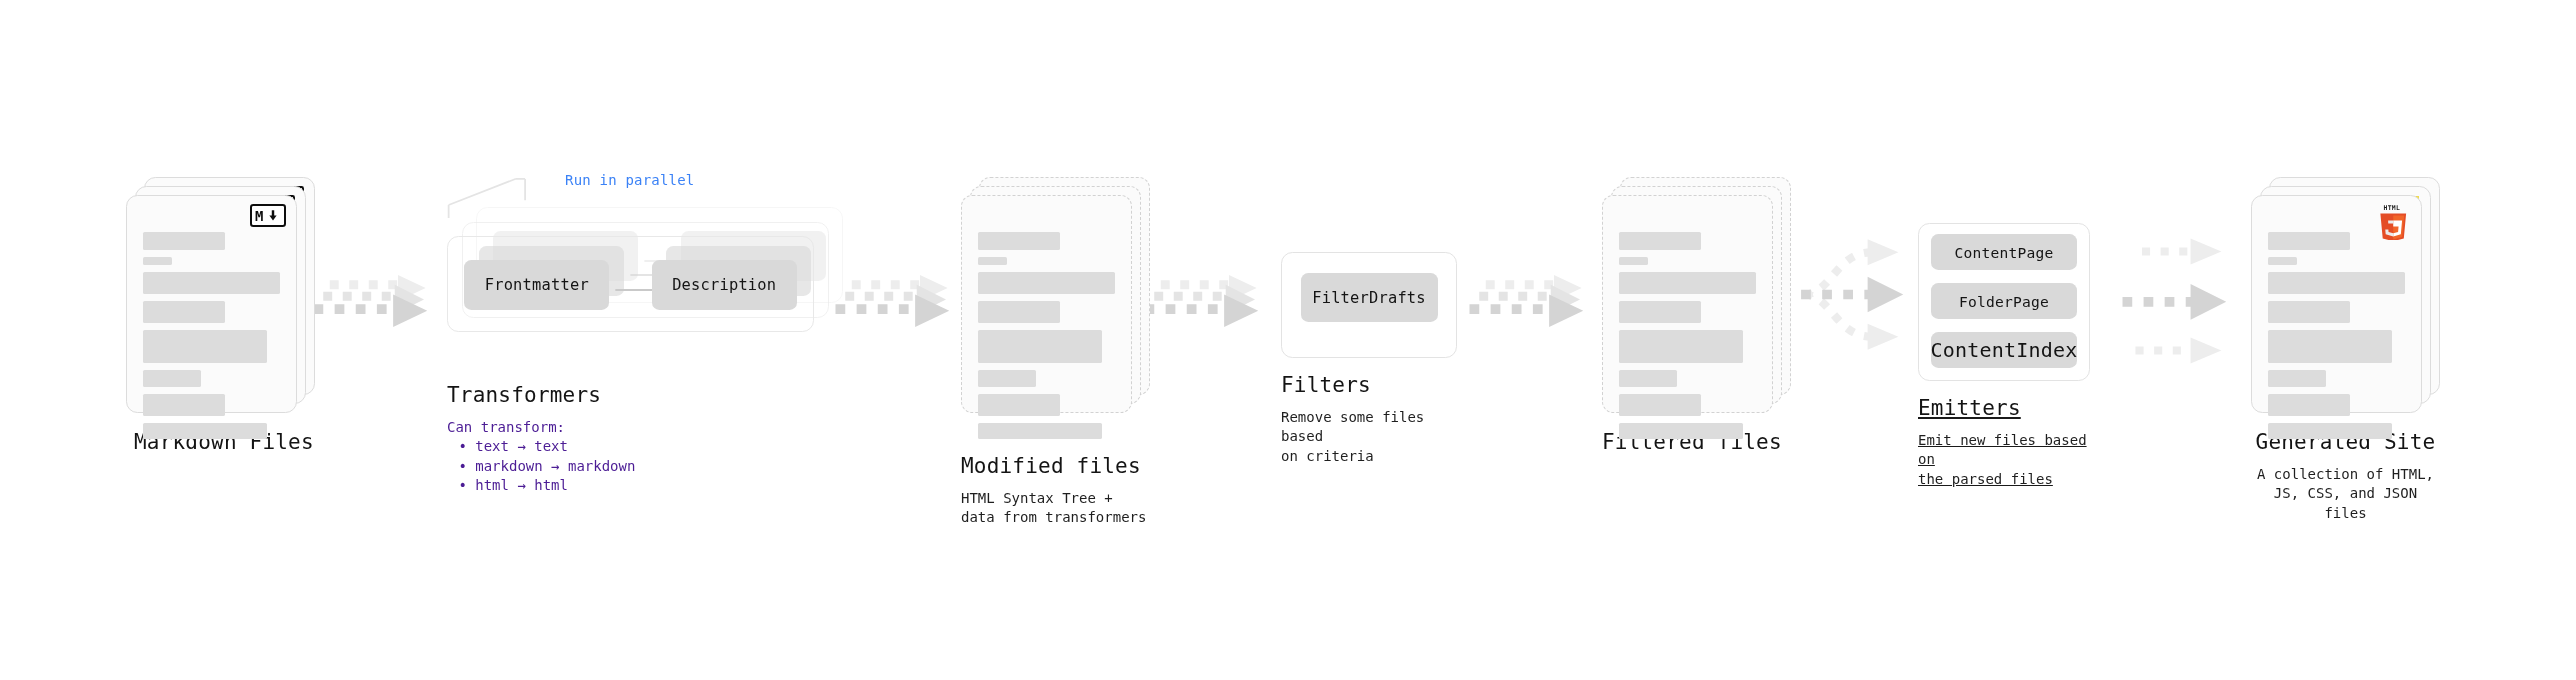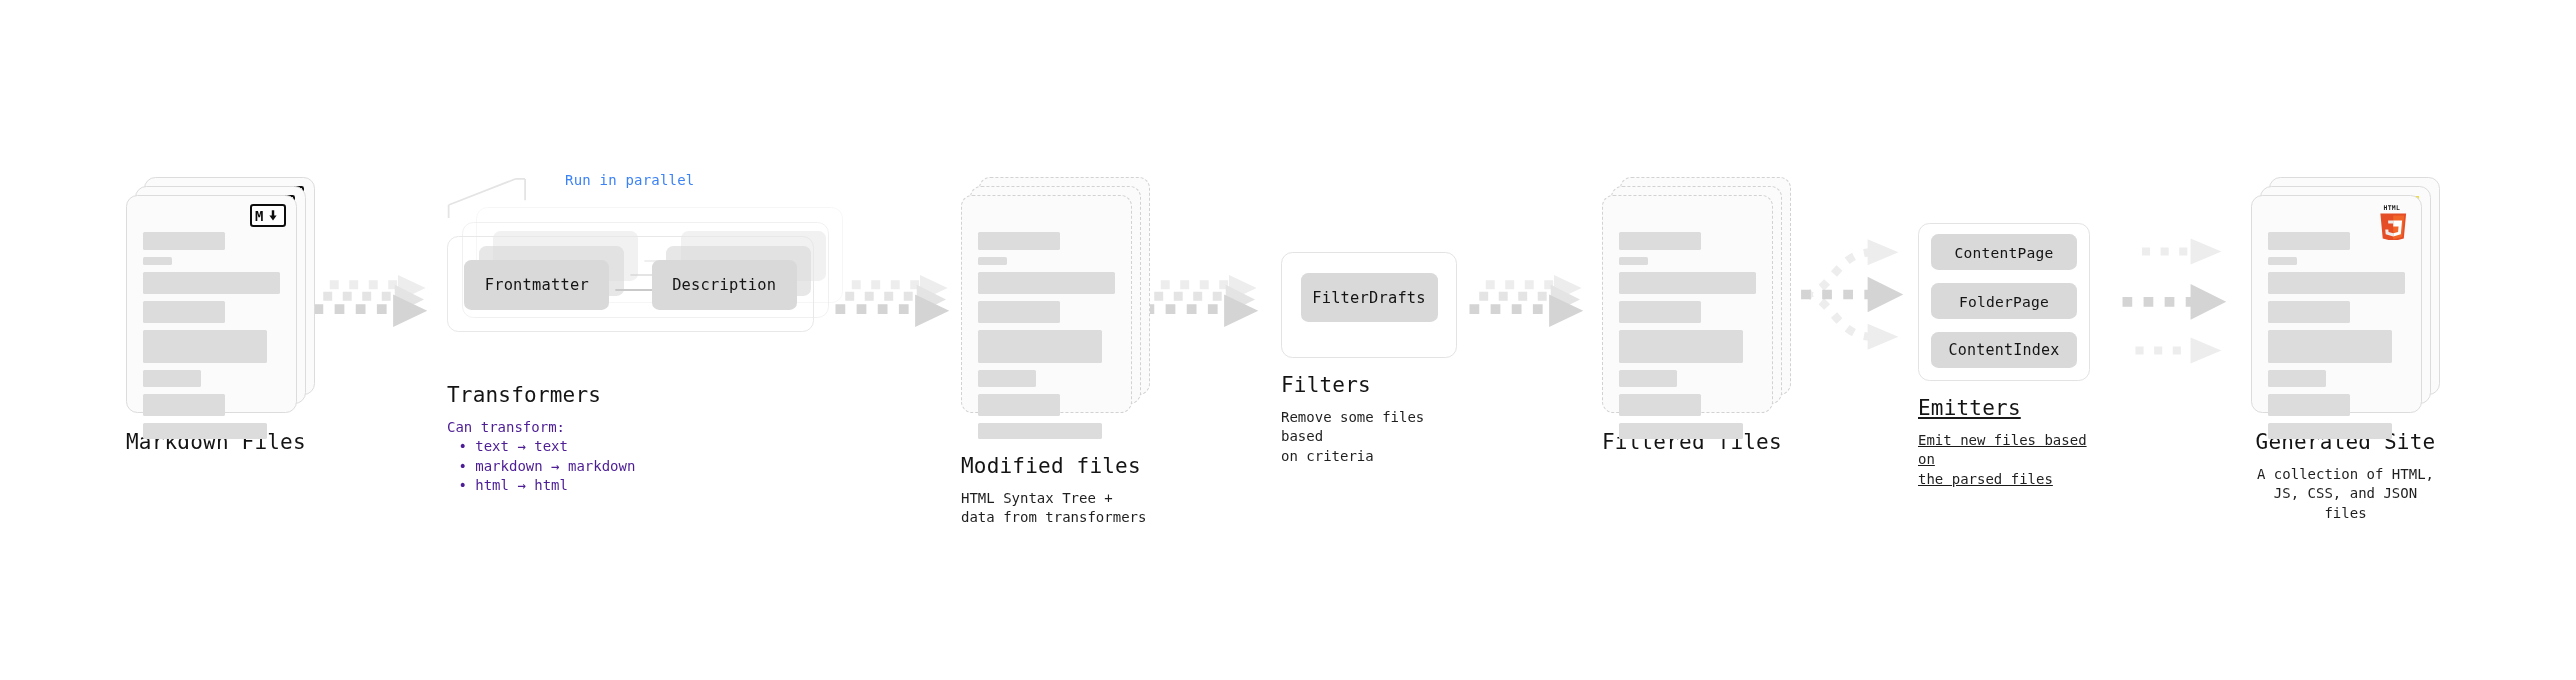--- a/index.html
+++ b/index.html
@@ -288,21 +288,21 @@
           <div class="skel" style="width:100%;height:22px;"></div>
           <div class="skel" style="width:60%;height:22px;"></div>
           <div class="skel" style="width:91%;height:32.5px;"></div>
           <div class="skel" style="width:42%;height:16.3px;"></div>
           <div class="skel" style="width:60%;height:22px;"></div>
           <div class="skel" style="width:91%;height:16.3px;"></div>
         </div>
       </div>
     </div>
 
-    <div class="caption" style="left:0px; top:234px;">
+    <div class="caption" style="left:8px; top:234px;">
       <div class="cap-title">Markdown Files</div>
     </div>
   </div>
 
   <div class="conn" style="left:307px; top:275px;">
     <svg width="130" height="70" viewBox="0 0 160 86">
       <g stroke="#ededed" stroke-width="11" stroke-linecap="butt" stroke-dasharray="11 13">
         <line x1="28" y1="12" x2="116" y2="12"></line>
       </g>
       <polygon points="112,0 146,16 112,32" fill="#ededed"></polygon>
@@ -499,21 +499,21 @@
       </g>
       <polygon points="108,78 152,100 108,122" fill="#d4d4d4"></polygon>
     </svg>
   </div>
 
   <div class="stage-node" style="left:1918px; top:223px;">
     <div style="position:relative;width:172px;height:186px;">
       <div class="frame" style="left:0;top:0;width:172px;height:158px;"></div>
       <div class="pill" style="position:absolute;left:13px;top:11.4px;width:146px;height:36px;font-size:14.6px;">ContentPage</div>
       <div class="pill" style="position:absolute;left:13px;top:60px;width:146px;height:36px;font-size:14.6px;">FolderPage</div>
-      <div class="pill" style="position:absolute;left:13px;top:109px;width:146px;height:36px;font-size:15px;text-align:right;">ContentIndex</div>
+      <div class="pill" style="position:absolute;left:13px;top:109px;width:146px;height:36px;font-size:20px;text-align:right;">ContentIndex</div>
     </div>
 
     <div class="caption" style="left:0px; top:172px;text-decoration:underline;">
       <div class="cap-title">Emitters</div>
       <div class="cap-sub">Emit new files based on
 the parsed files</div>
     </div>
   </div>
 
   <div class="conn" style="left:2103px; top:224px;">

